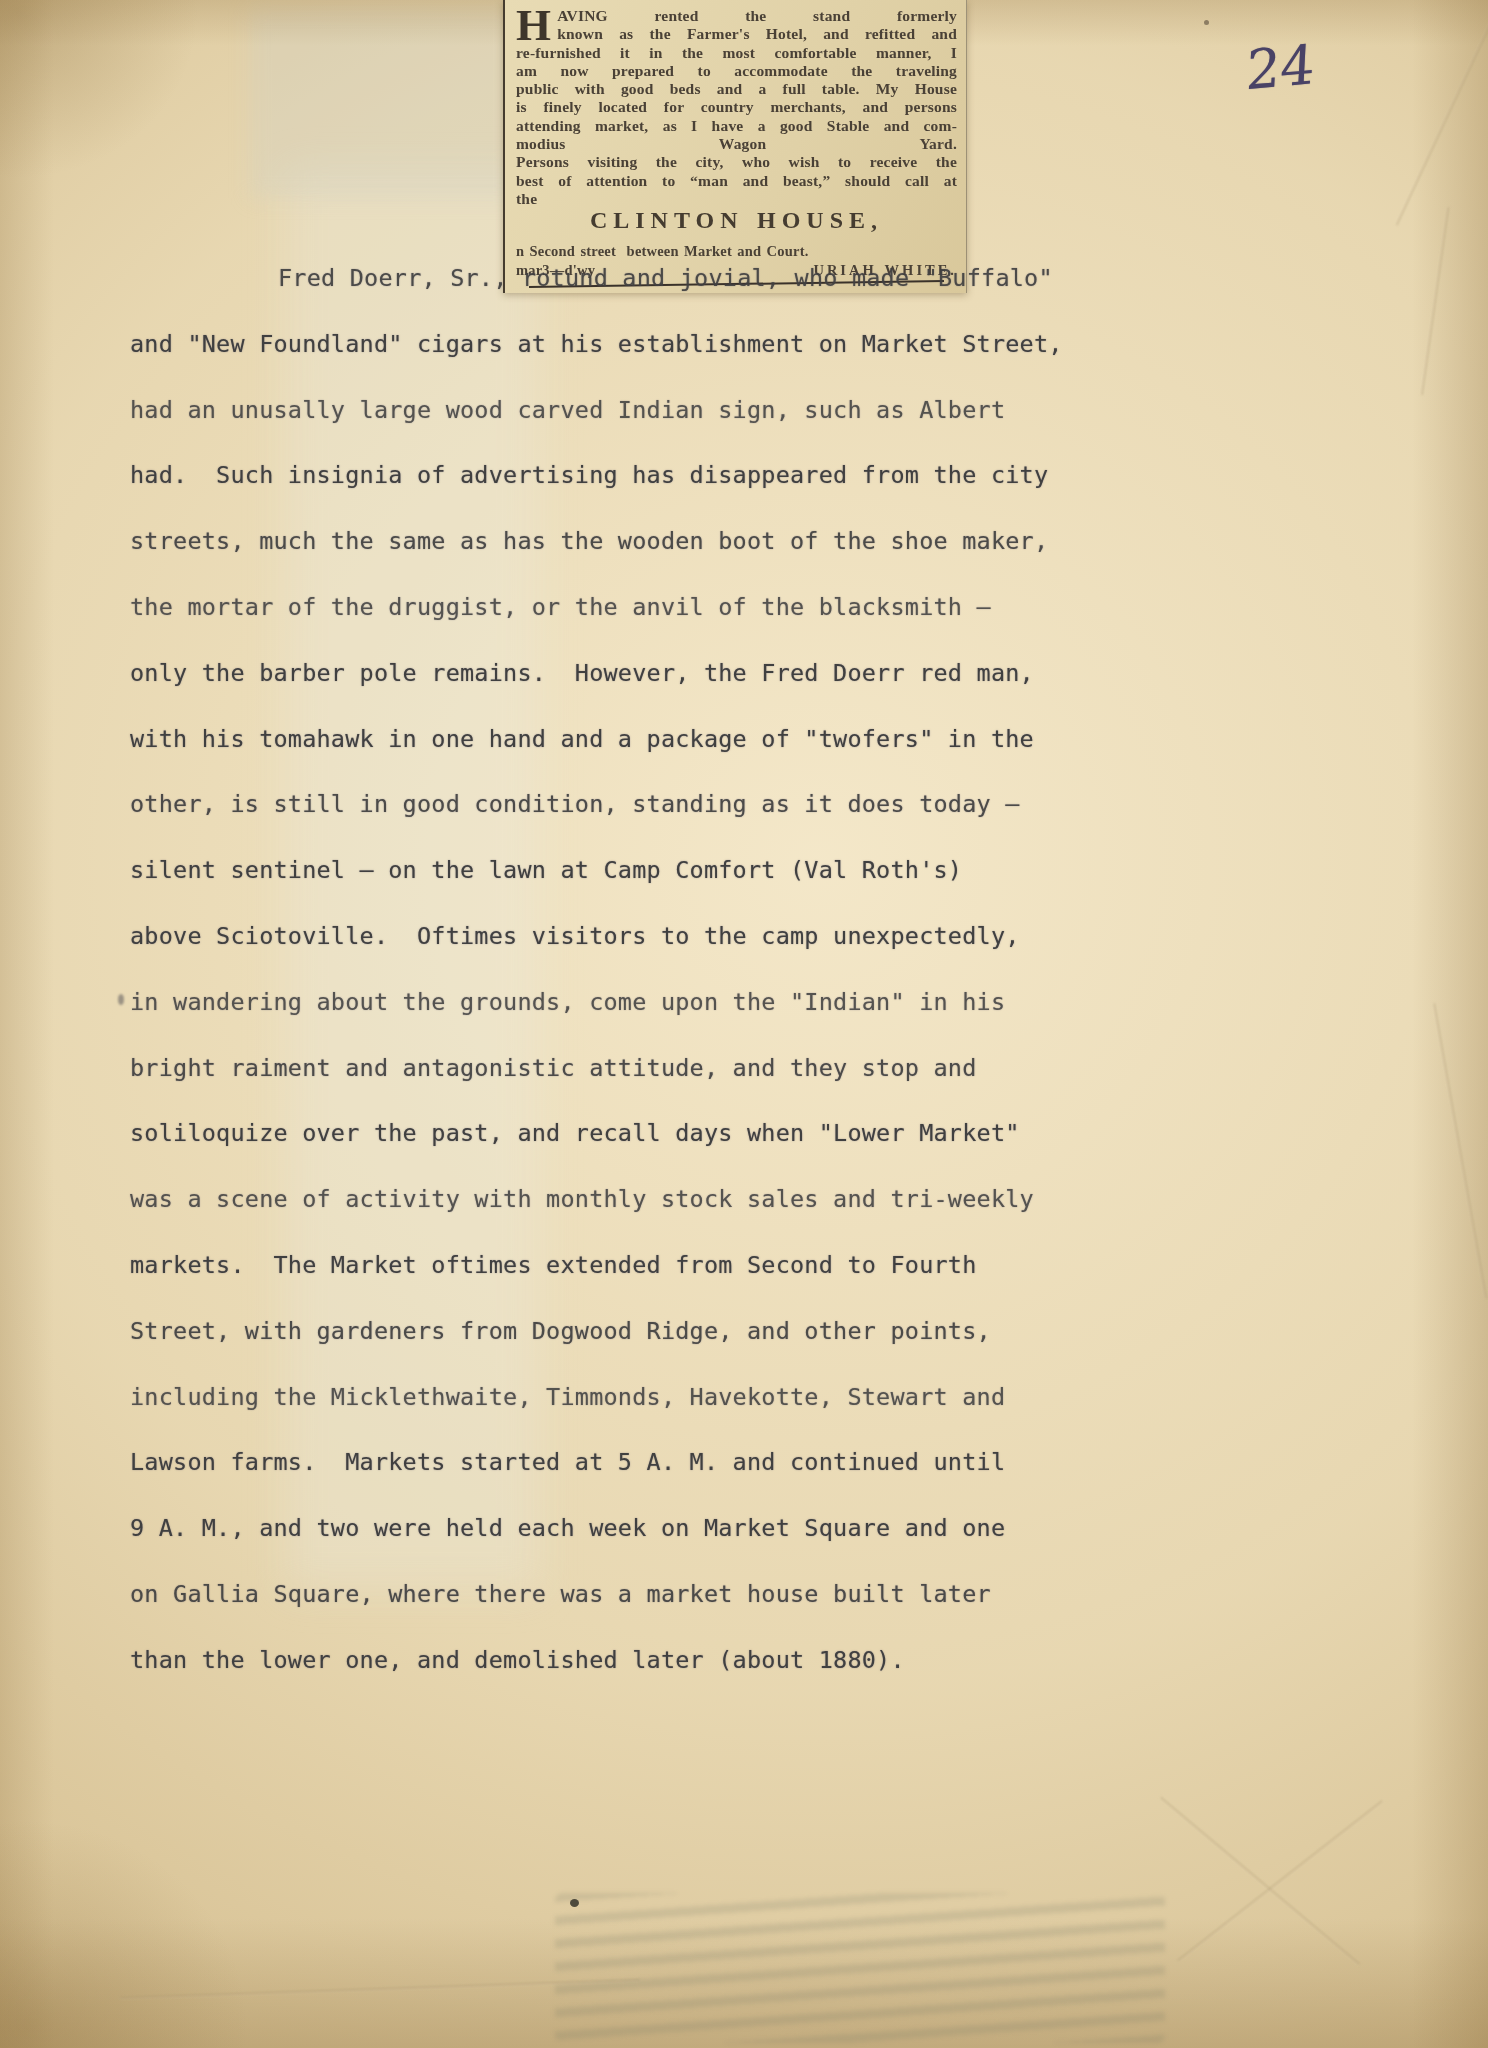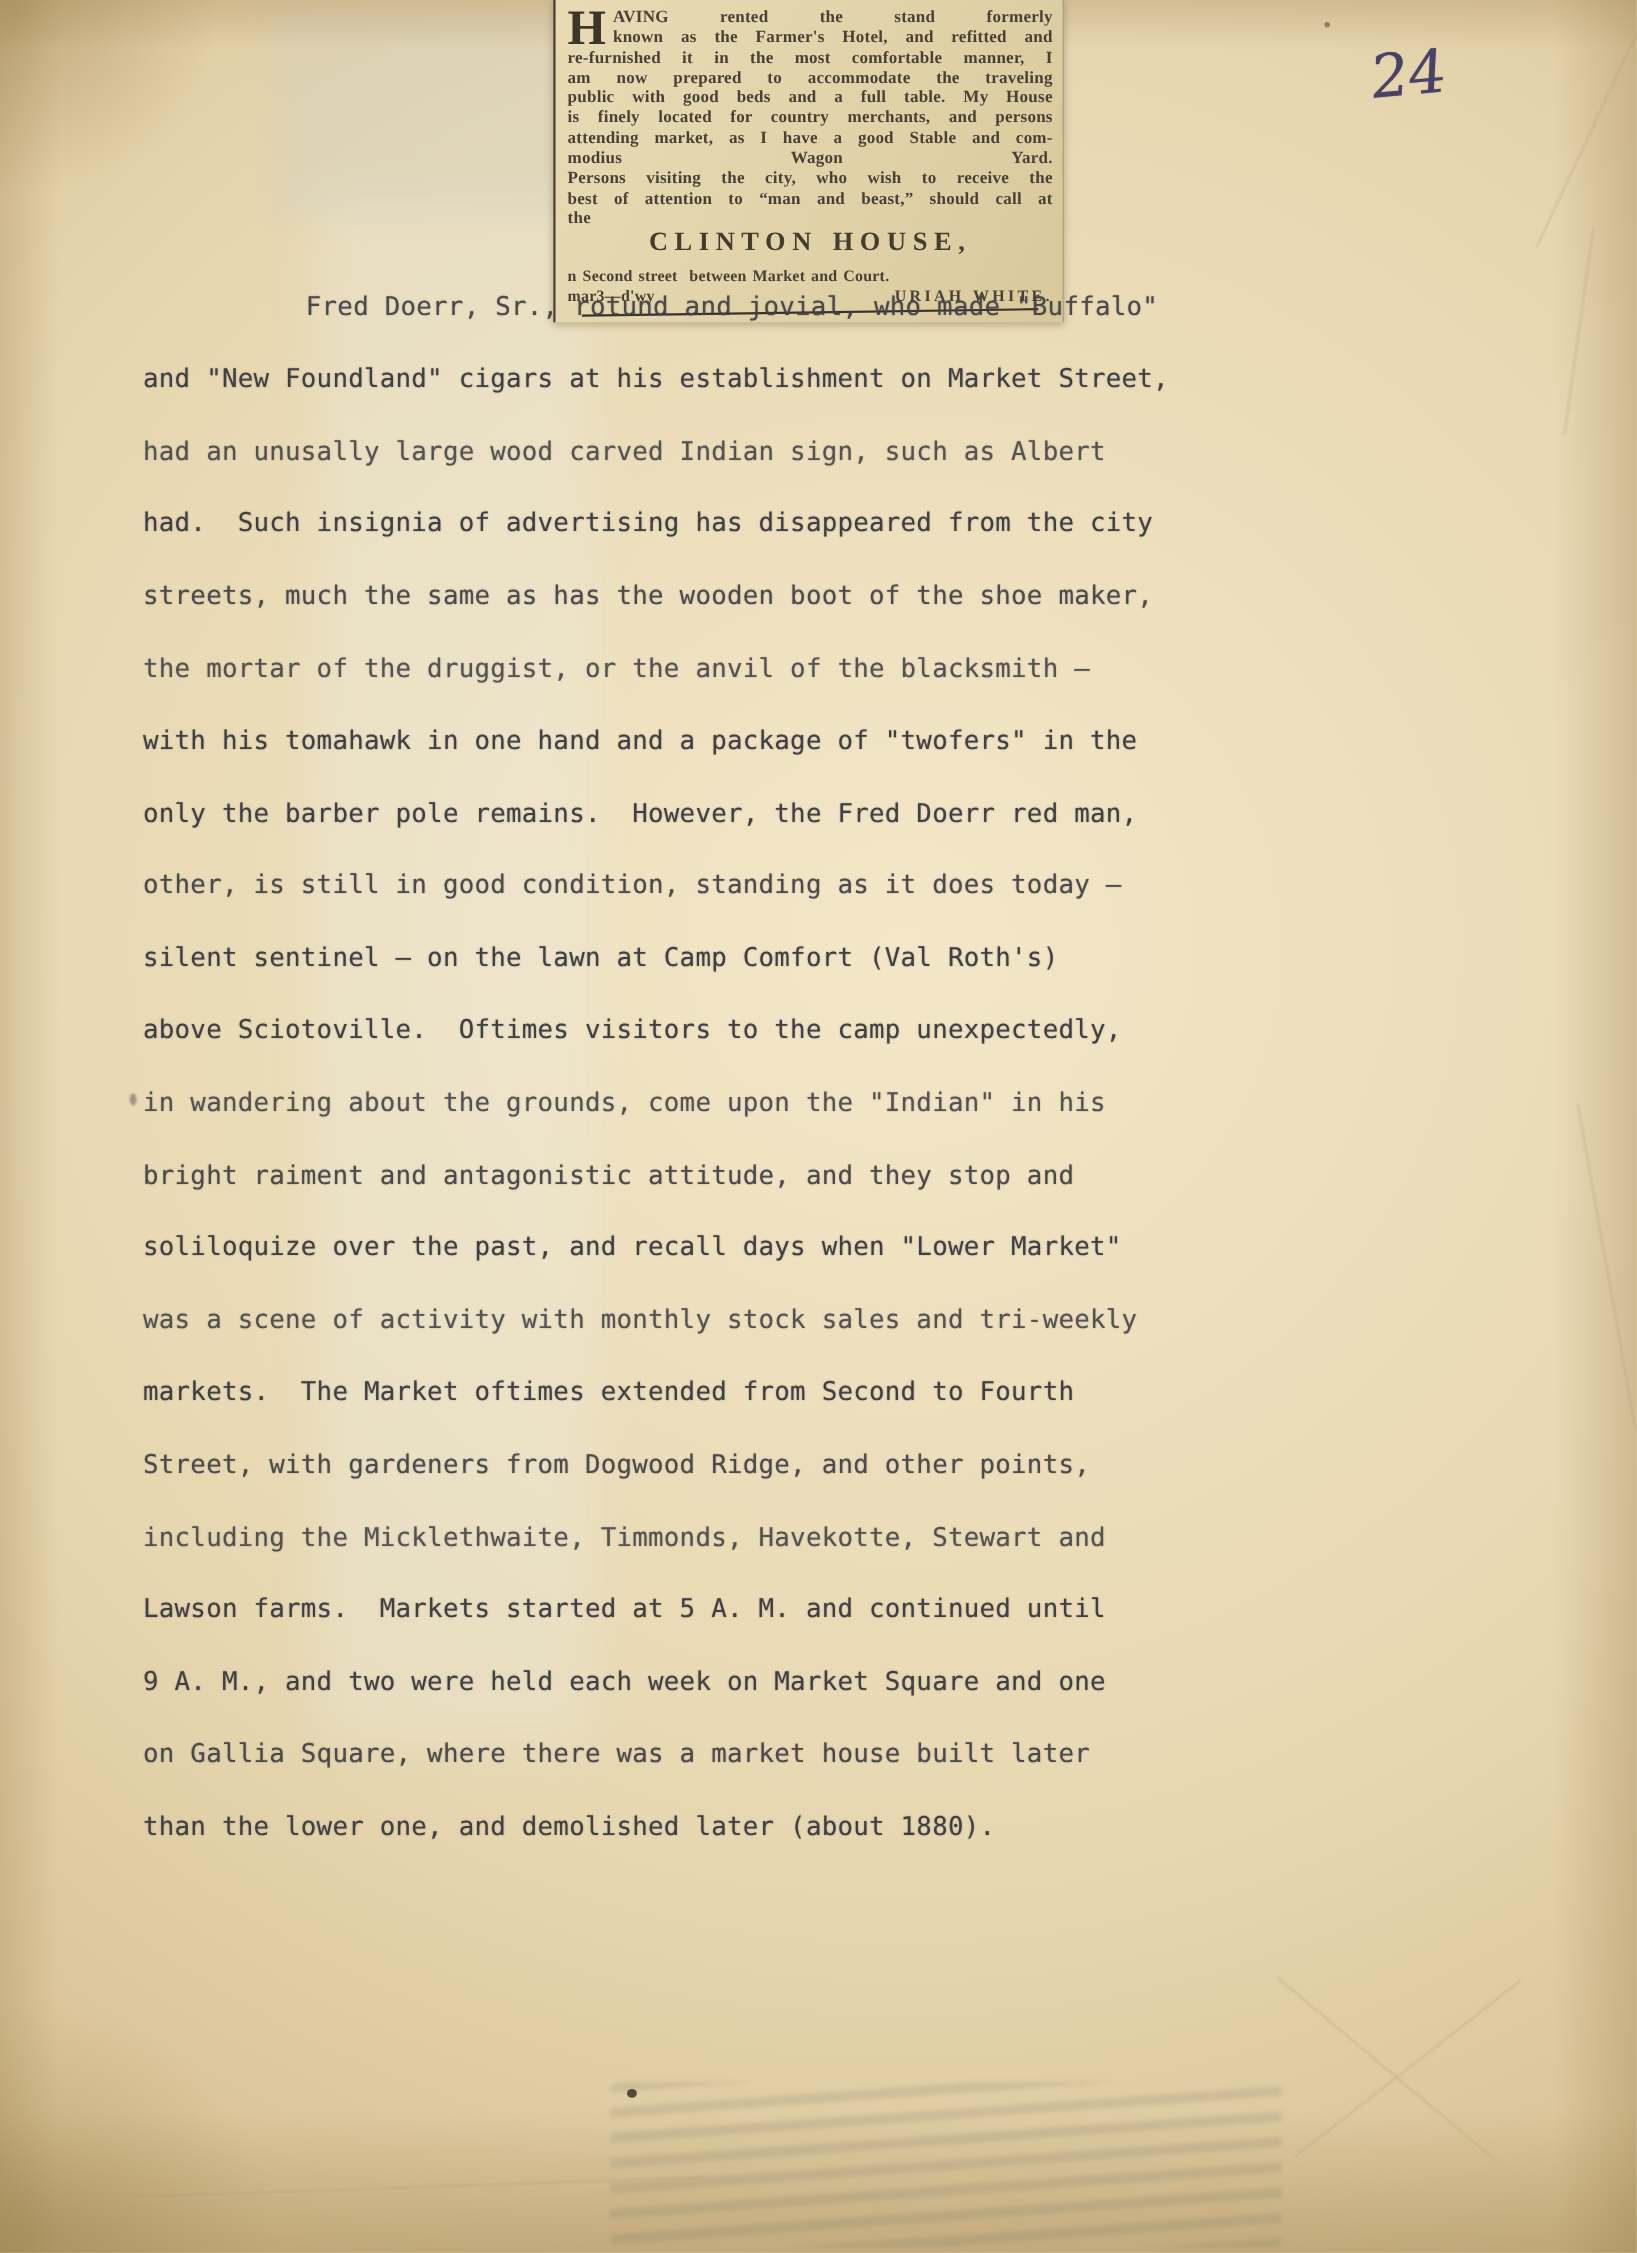--- a/index.html
+++ b/index.html
@@ -139,22 +139,22 @@
 </div>
 
 <div class="typed">
   <div class="typed-block">
       <div class="typed-line">Fred Doerr, Sr., rotund and jovial, who made "Buffalo"</div>
       <div class="typed-line">and "New Foundland" cigars at his establishment on Market Street,</div>
       <div class="typed-line">had an unusally large wood carved Indian sign, such as Albert</div>
       <div class="typed-line">had.  Such insignia of advertising has disappeared from the city</div>
       <div class="typed-line">streets, much the same as has the wooden boot of the shoe maker,</div>
       <div class="typed-line">the mortar of the druggist, or the anvil of the blacksmith —</div>
+      <div class="typed-line">only the barber pole remains.  However, the Fred Doerr red man,</div>
       <div class="typed-line">with his tomahawk in one hand and a package of "twofers" in the</div>
-      <div class="typed-line">only the barber pole remains.  However, the Fred Doerr red man,</div>
       <div class="typed-line">other, is still in good condition, standing as it does today —</div>
       <div class="typed-line">silent sentinel — on the lawn at Camp Comfort (Val Roth's)</div>
       <div class="typed-line">above Sciotoville.  Oftimes visitors to the camp unexpectedly,</div>
       <div class="typed-line">in wandering about the grounds, come upon the "Indian" in his</div>
       <div class="typed-line">bright raiment and antagonistic attitude, and they stop and</div>
       <div class="typed-line">soliloquize over the past, and recall days when "Lower Market"</div>
       <div class="typed-line">was a scene of activity with monthly stock sales and tri-weekly</div>
       <div class="typed-line">markets.  The Market oftimes extended from Second to Fourth</div>
       <div class="typed-line">Street, with gardeners from Dogwood Ridge, and other points,</div>
       <div class="typed-line">including the Micklethwaite, Timmonds, Havekotte, Stewart and</div>

